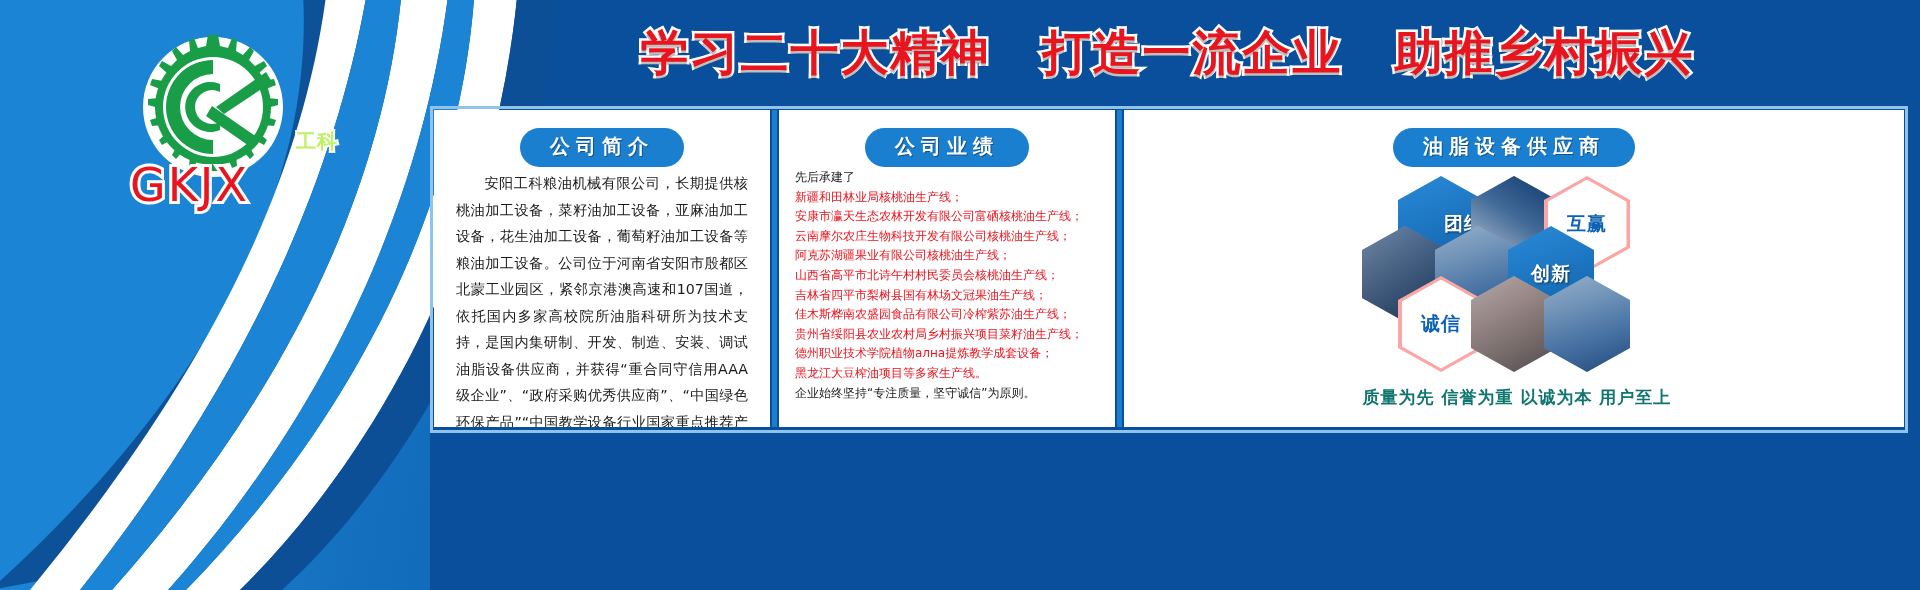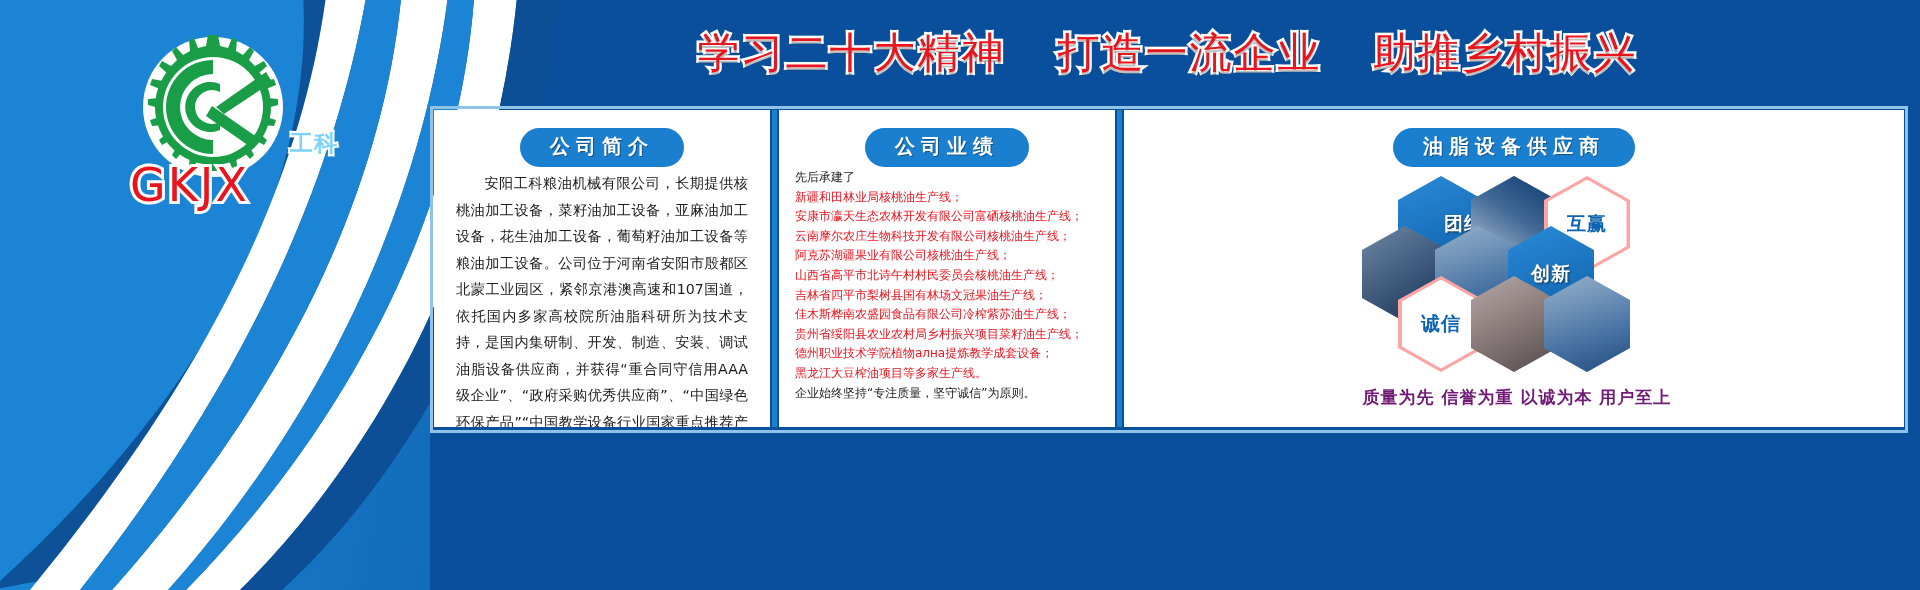--- a/index.html
+++ b/index.html
@@ -28,42 +28,42 @@
   .arcset { position:absolute; left:0; top:0; width:900px; height:590px; }
 
   
   .header-title {
     position:absolute; left:430px; top:12px; width:1475px; height:82px;
     display:flex; align-items:center; justify-content:center;
     letter-spacing: 2px;
   }
   .header-title .seg {
     font-family: "DejaVu Sans", sans-serif;
-    font-weight: normal;
-    font-size: 42px;
+    font-weight: bold;
+    font-size: 48px;
     color:#e8141e;
     -webkit-text-stroke: 5px #ffffff;
     paint-order: stroke fill;
     text-shadow:
       0 3px 0 rgba(0,0,0,.25);
     margin: 0 26px;
     white-space: nowrap;
   }
 
   
   .logo-wrap {
     position:absolute; left:120px; top:32px; width:210px; height:175px;
   }
   .gear {
     position:absolute; left:18px; top:0px; width:150px; height:150px;
   }
   .logo-cn {
     position:absolute; right:-8px; top:96px;
     font-family:"DejaVu Sans", sans-serif;
-    font-weight:bold; font-size:23px; color:#7dd3fc;
+    font-weight:bold; font-size:20px; color:#bef264;
     -webkit-text-stroke: 4px #ffffff; paint-order: stroke fill;
     letter-spacing:1px; white-space:nowrap;margin-left:17px;
   }
   .logo-en {
     position:absolute; left:10px; top:126px;
     font-family:"DejaVu Sans", sans-serif;
     font-weight:normal; font-size:46px; color:#e8141e;
     -webkit-text-stroke: 6px #ffffff; paint-order: stroke fill;
     letter-spacing:2px; white-space:nowrap;
   }
@@ -149,21 +149,21 @@
     clip-path: polygon(50% 0%, 100% 25%, 100% 75%, 50% 100%, 0% 75%, 0% 25%);
     background:#ffffff;
     display:flex; align-items:center; justify-content:center;
     color:#0d62b2; font-weight:bold; font-size:19px;
     font-family:"DejaVu Sans",sans-serif; letter-spacing:1px;
   }
   .supplier-slogan {
     position:absolute; left:0; right:0; bottom:18px;
     text-align:center;
     font-family:"DejaVu Sans",sans-serif;
-    font-weight:bold; font-size:17px; color:#701a75;
+    font-weight:bold; font-size:17px; color:#0f766e;
     letter-spacing:1px;
     padding-left:6px;
   }
 
   
   .divider {
     position:absolute;
     width:5px;
     background:#1b7fd0;
   }

